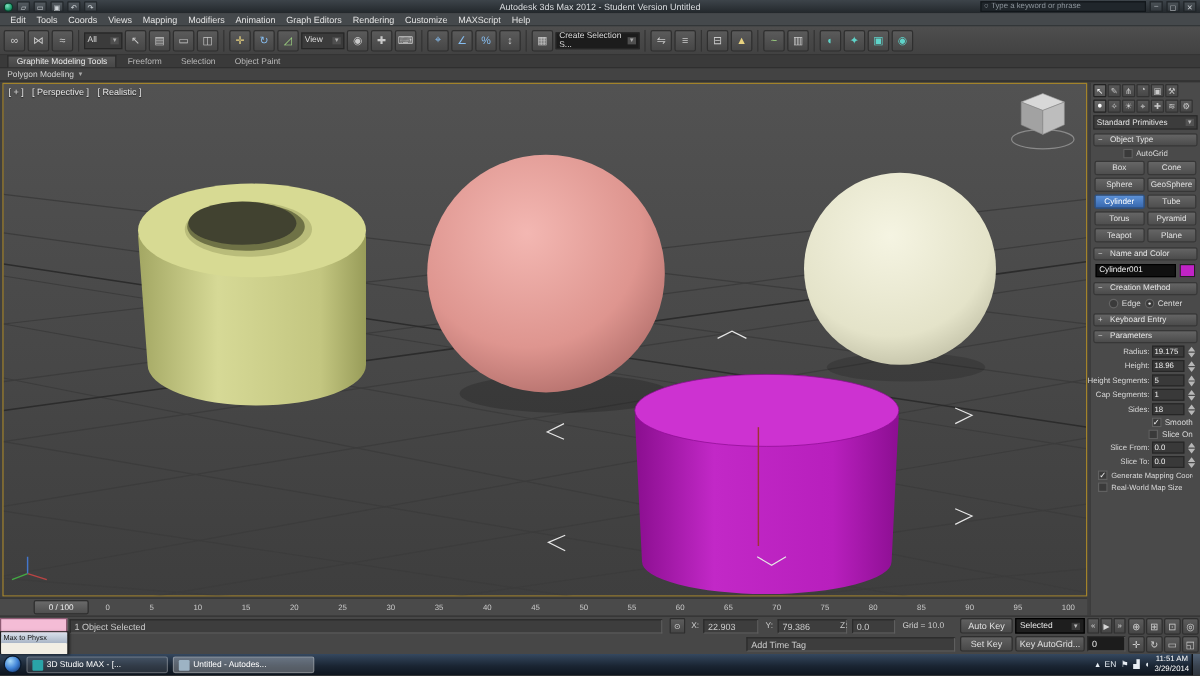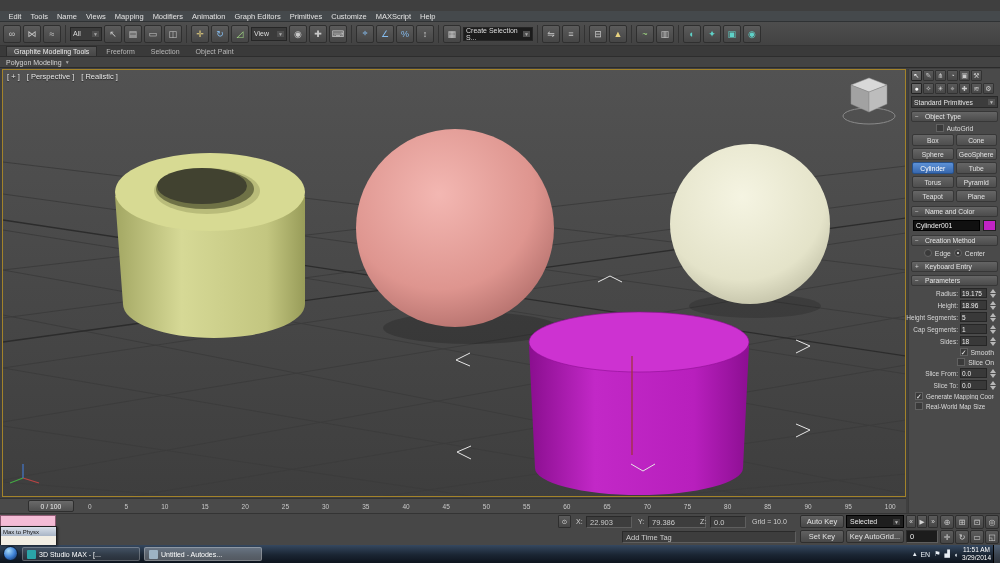--- a/index.html
+++ b/index.html
@@ -137,31 +137,49 @@
   .tray { position:absolute; right:9px; top:0; height:18px; display:flex; align-items:center; gap:4px; color:#fff; }
   .trayico { font-size:7px; color:#e8eef4; }
   .traytime { font-size:6.5px; line-height:1.25; text-align:center; color:#fff; }
   .showdesk { position:absolute; right:0; top:0; width:7px; height:18px; background:rgba(255,255,255,.14); border-left:1px solid #000; }
 </style>
 </head>
 <body>
 
 <div class="screen">
 
+  <div class="titlebar">
+    <div class="applogo"></div>
+    <div class="qicon">▱</div>
+    <div class="qicon">▭</div>
+    <div class="qicon">▣</div>
+    <div class="qicon">↶</div>
+    <div class="qicon">↷</div>
+    <div class="tb-title">Autodesk 3ds Max 2012  - Student Version   Untitled</div>
+    <div class="tb-right">
+      <div class="searchbox">
+        <span>○</span>
+        <input placeholder="Type a keyword or phrase" style="">
+      </div>
+      <div class="winbtn">–</div>
+      <div class="winbtn">▢</div>
+      <div class="winbtn">✕</div>
+    </div>
+  </div>
 
   <div class="menubar">
     <span class="mitem">Edit</span>
     <span class="mitem">Tools</span>
-    <span class="mitem">Name</span>
+    <span class="mitem">Coords</span>
     <span class="mitem">Views</span>
     <span class="mitem">Mapping</span>
     <span class="mitem">Modifiers</span>
     <span class="mitem">Animation</span>
     <span class="mitem">Graph Editors</span>
-    <span class="mitem">Primitives</span>
+    <span class="mitem">Rendering</span>
     <span class="mitem">Customize</span>
     <span class="mitem">MAXScript</span>
     <span class="mitem">Help</span>
   </div>
 
   <div class="toolbar">
     <div class="ticon">∞</div>
     <div class="ticon">⋈</div>
     <div class="ticon">≈</div>
     <div class="tsep"></div>
@@ -508,20 +526,21 @@
   </div>
 
   <div class="statusbar">
     <div class="lst-pink"></div>
     <div class="lst-white"></div>
     <div class="miniwin">
       <div class="mtitle">Max to Physx</div>
       <div class="mbody"></div>
     </div>
 
+    <div class="sfield" style="left:58px; top:2px; width:494px; height:12px">1 Object Selected</div>
     <div class="tic" style="left:558px; top:1px; width:13px">⊙</div>
 
     <span class="slabel" style="left:576px; top:4px">X:</span>
     <div class="sfield" style="left:586px; top:2px; width:46px; height:12px">22.903</div>
     <span class="slabel" style="left:638px; top:4px">Y:</span>
     <div class="sfield" style="left:648px; top:2px; width:58px; height:12px">79.386</div>
     <span class="slabel" style="left:700px; top:4px">Z:</span>
     <div class="sfield" style="left:710px; top:2px; width:36px; height:12px">0.0</div>
     <span class="slabel" style="left:752px; top:4px">Grid = 10.0</span>
 

